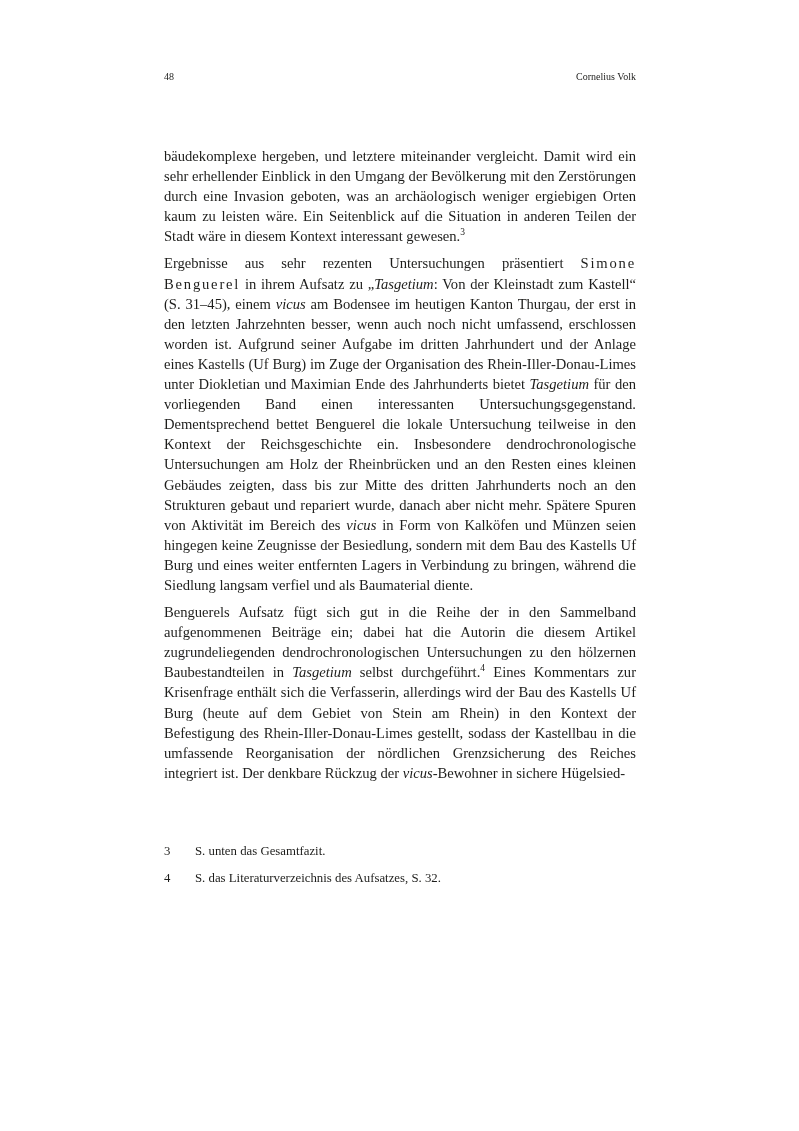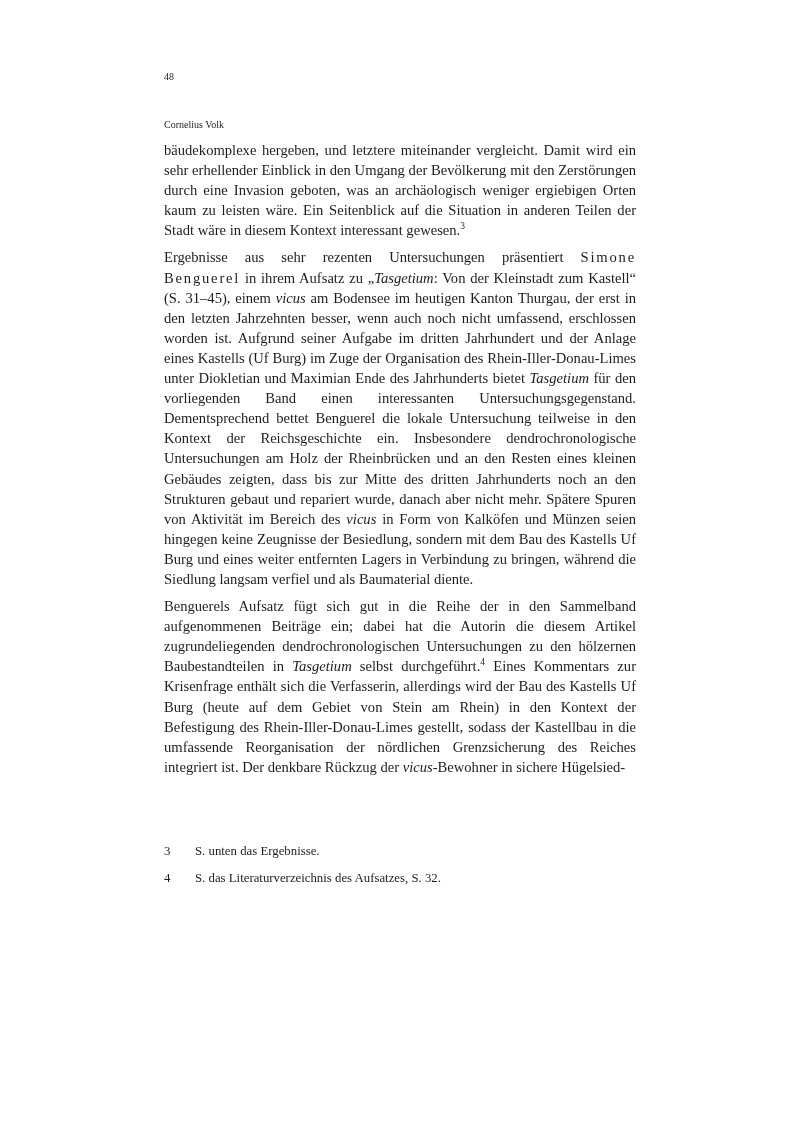--- a/index.html
+++ b/index.html
@@ -26,34 +26,33 @@
     font-size: 10px;
     line-height: 17px;
   }
   .page-number {
     position: absolute;
     left: 0;
     top: 0;
   }
   .running-header {
     display: block;
-    text-align: left;
-    margin-top: 48px;
+    text-align: right;
   }
   .page-body {
     position: absolute;
     left: 164px;
     top: 140px;
     width: 472px;
     font-size: 14.6px;
     line-height: 20.1px;
     text-align: justify;
     text-justify: inter-word;
   }
-  .body-paragraph { margin: 0 0 7px 0; }
+  .body-paragraph { margin: 6px 0 7px 0; }
   .body-paragraph sup {
     font-size: 9.5px;
     line-height: 0;
     vertical-align: super;
   }
   .body-paragraph em { }
   .spaced { letter-spacing: 1.8px; }
   .footnotes {
     position: absolute;
     left: 164px;
@@ -85,21 +84,21 @@
 
   <main class="page-body">
     <p class="body-paragraph"><span>bäudekomplexe hergeben, und letztere miteinander vergleicht. Damit wird ein sehr erhellender Einblick in den Umgang der Bevölkerung mit den Zerstörungen durch eine Invasion geboten, was an archäologisch weniger ergiebigen Orten kaum zu leisten wäre. Ein Seitenblick auf die Situation in anderen Teilen der Stadt wäre in diesem Kontext interessant gewesen.</span><sup>3</sup></p>
     <p class="body-paragraph"><span>Ergebnisse aus sehr rezenten Untersuchungen präsentiert </span><span class="spaced">Simone Benguerel</span><span> in ihrem Aufsatz zu „</span><em>Tasgetium</em><span>: Von der Kleinstadt zum Kastell“ (S. 31–45), einem </span><em>vicus</em><span> am Bodensee im heutigen Kanton Thurgau, der erst in den letzten Jahrzehnten besser, wenn auch noch nicht umfassend, erschlossen worden ist. Aufgrund seiner Aufgabe im dritten Jahrhundert und der Anlage eines Kastells (Uf Burg) im Zuge der Organisation des Rhein-Iller-Donau-Limes unter Diokletian und Maximian Ende des Jahrhunderts bietet </span><em>Tasgetium</em><span> für den vorliegenden Band einen interessanten Untersuchungsgegenstand. Dementsprechend bettet Benguerel die lokale Untersuchung teilweise in den Kontext der Reichsgeschichte ein. Insbesondere dendrochronologische Untersuchungen am Holz der Rheinbrücken und an den Resten eines kleinen Gebäudes zeigten, dass bis zur Mitte des dritten Jahrhunderts noch an den Strukturen gebaut und repariert wurde, danach aber nicht mehr. Spätere Spuren von Aktivität im Bereich des </span><em>vicus</em><span> in Form von Kalköfen und Münzen seien hingegen keine Zeugnisse der Besiedlung, sondern mit dem Bau des Kastells Uf Burg und eines weiter entfernten Lagers in Verbindung zu bringen, während die Siedlung langsam verfiel und als Baumaterial diente.</span></p>
     <p class="body-paragraph"><span>Benguerels Aufsatz fügt sich gut in die Reihe der in den Sammelband aufgenommenen Beiträge ein; dabei hat die Autorin die diesem Artikel zugrundeliegenden dendrochronologischen Untersuchungen zu den hölzernen Baubestandteilen in </span><em>Tasgetium</em><span> selbst durchgeführt.</span><sup>4</sup><span> Eines Kommentars zur Krisenfrage enthält sich die Verfasserin, allerdings wird der Bau des Kastells Uf Burg (heute auf dem Gebiet von Stein am Rhein) in den Kontext der Befestigung des Rhein-Iller-Donau-Limes gestellt, sodass der Kastellbau in die umfassende Reorganisation der nördlichen Grenzsicherung des Reiches integriert ist. Der denkbare Rückzug der </span><em>vicus</em><span>-Bewohner in sichere Hügelsied-</span></p>
   </main>
 
   <section class="footnotes">
     <div class="footnote">
       <span class="footnote-marker">3</span>
-      <span class="footnote-text">S. unten das Ergebnisse.</span>
+      <span class="footnote-text">S. unten das Gesamtfazit.</span>
     </div>
     <div class="footnote">
       <span class="footnote-marker">4</span>
       <span class="footnote-text">S. das Literaturverzeichnis des Aufsatzes, S. 32.</span>
     </div>
   </section>
 
 </div>
 
 </body></html>

